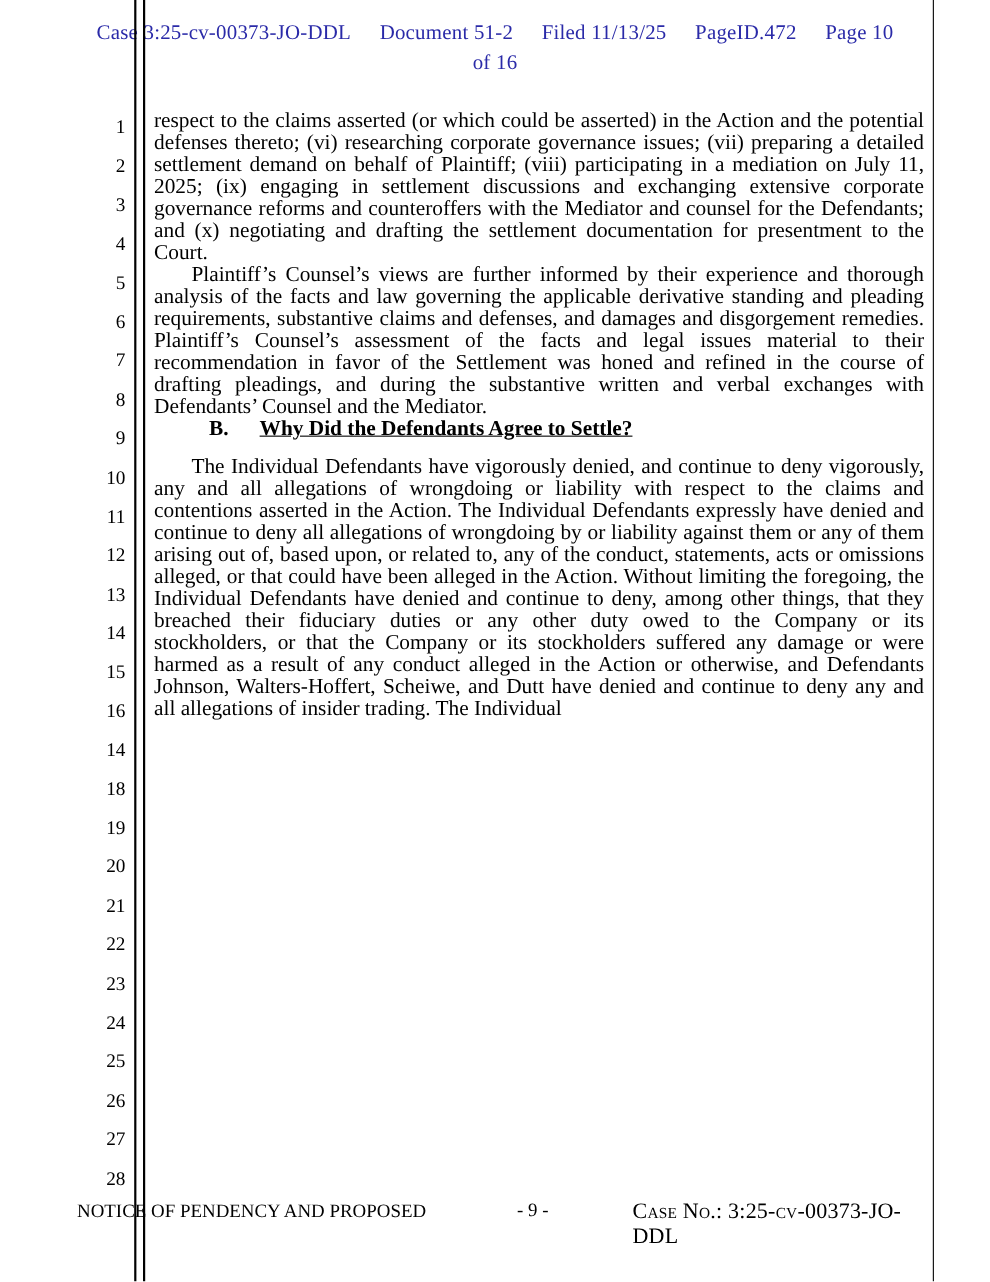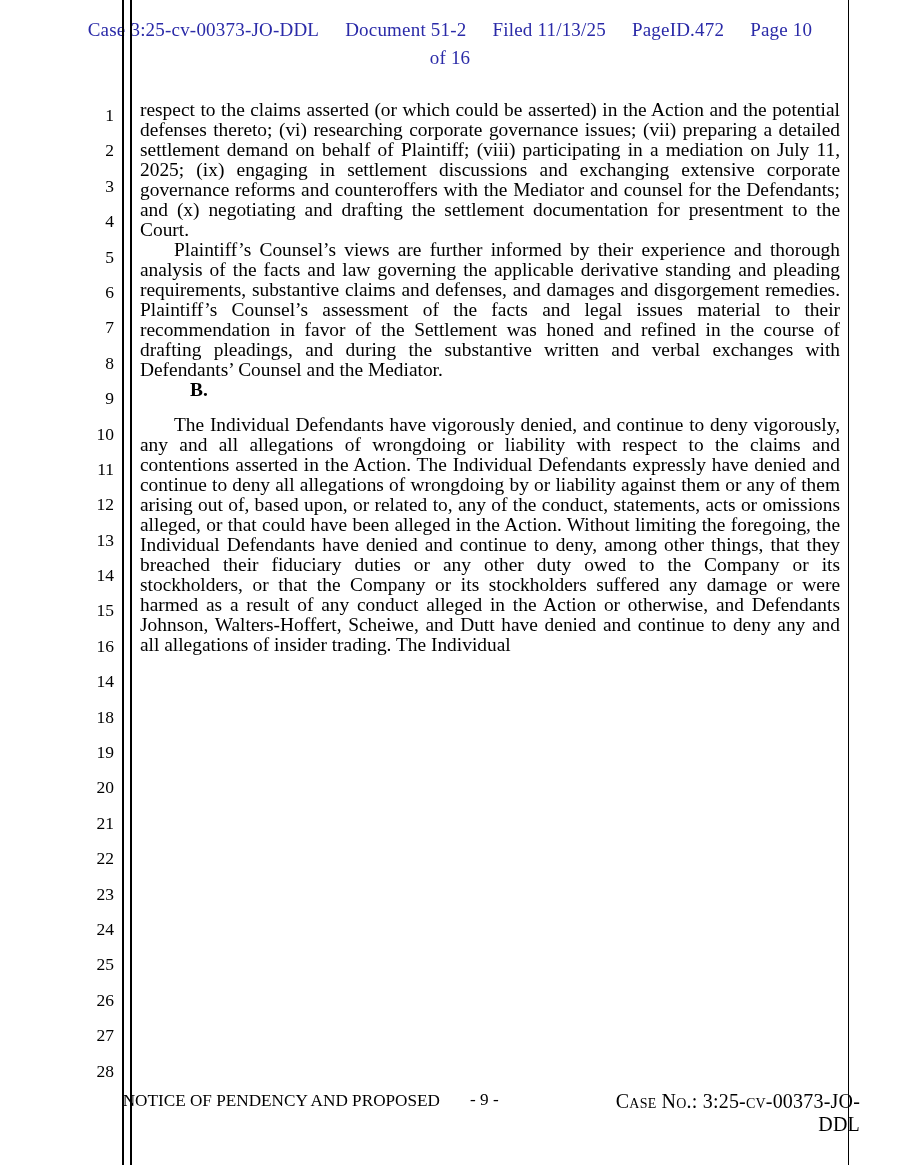--- a/index.html
+++ b/index.html
@@ -104,21 +104,20 @@
     position: absolute;
     left: 70px;
     top: 1090px;
     width: 790px;
     font-family: "Liberation Serif", serif;
     color: #000;
   }
   .footer-inner {
     position: relative;
     height: 50px;
-    text-align: right;
   }
   .footer-left {
     position: absolute;
     left: 0;
     top: 0;
     width: 370px;
     font-size: 17.2px;
     line-height: 21px;
   }
   .footer-center {
@@ -179,20 +178,21 @@
     <div>26</div>
     <div>27</div>
     <div>28</div>
   </div>
 
   <div class="doc-body">
     <p>respect to the claims asserted (or which could be asserted) in the Action and the potential defenses thereto; (vi) researching corporate governance issues; (vii) preparing a detailed settlement demand on behalf of Plaintiff; (viii) participating in a mediation on July 11, 2025; (ix) engaging in settlement discussions and exchanging extensive corporate governance reforms and counteroffers with the Mediator and counsel for the Defendants; and (x) negotiating and drafting the settlement documentation for presentment to the Court.</p>
     <p class="indent">Plaintiff’s Counsel’s views are further informed by their experience and thorough analysis of the facts and law governing the applicable derivative standing and pleading requirements, substantive claims and defenses, and damages and disgorgement remedies.  Plaintiff’s Counsel’s assessment of the facts and legal issues material to their recommendation in favor of the Settlement was honed and refined in the course of drafting pleadings, and during the substantive written and verbal exchanges with Defendants’ Counsel and the Mediator.</p>
     <div class="heading-row">
       <span class="heading-letter">B.</span>
+      <span class="heading-text">Why Did the Defendants Agree to Settle?</span>
     </div>
     <p class="indent">The Individual Defendants have vigorously denied, and continue to deny vigorously, any and all allegations of wrongdoing or liability with respect to the claims and contentions asserted in the Action.  The Individual Defendants expressly have denied and continue to deny all allegations of wrongdoing by or liability against them or any of them arising out of, based upon, or related to, any of the conduct, statements, acts or omissions alleged, or that could have been alleged in the Action. Without limiting the foregoing, the Individual Defendants have denied and continue to deny, among other things, that they breached their fiduciary duties or any other duty owed to the Company or its stockholders, or that the Company or its stockholders suffered any damage or were harmed as a result of any conduct alleged in the Action or otherwise, and Defendants Johnson, Walters-Hoffert, Scheiwe, and Dutt have denied and continue to deny any and all allegations of insider trading. The Individual</p>
   </div>
 </div>
 
 <div class="footer">
   <div class="footer-inner">
     <div class="footer-left">
       <div>NOTICE OF PENDENCY AND PROPOSED</div>
     </div>

